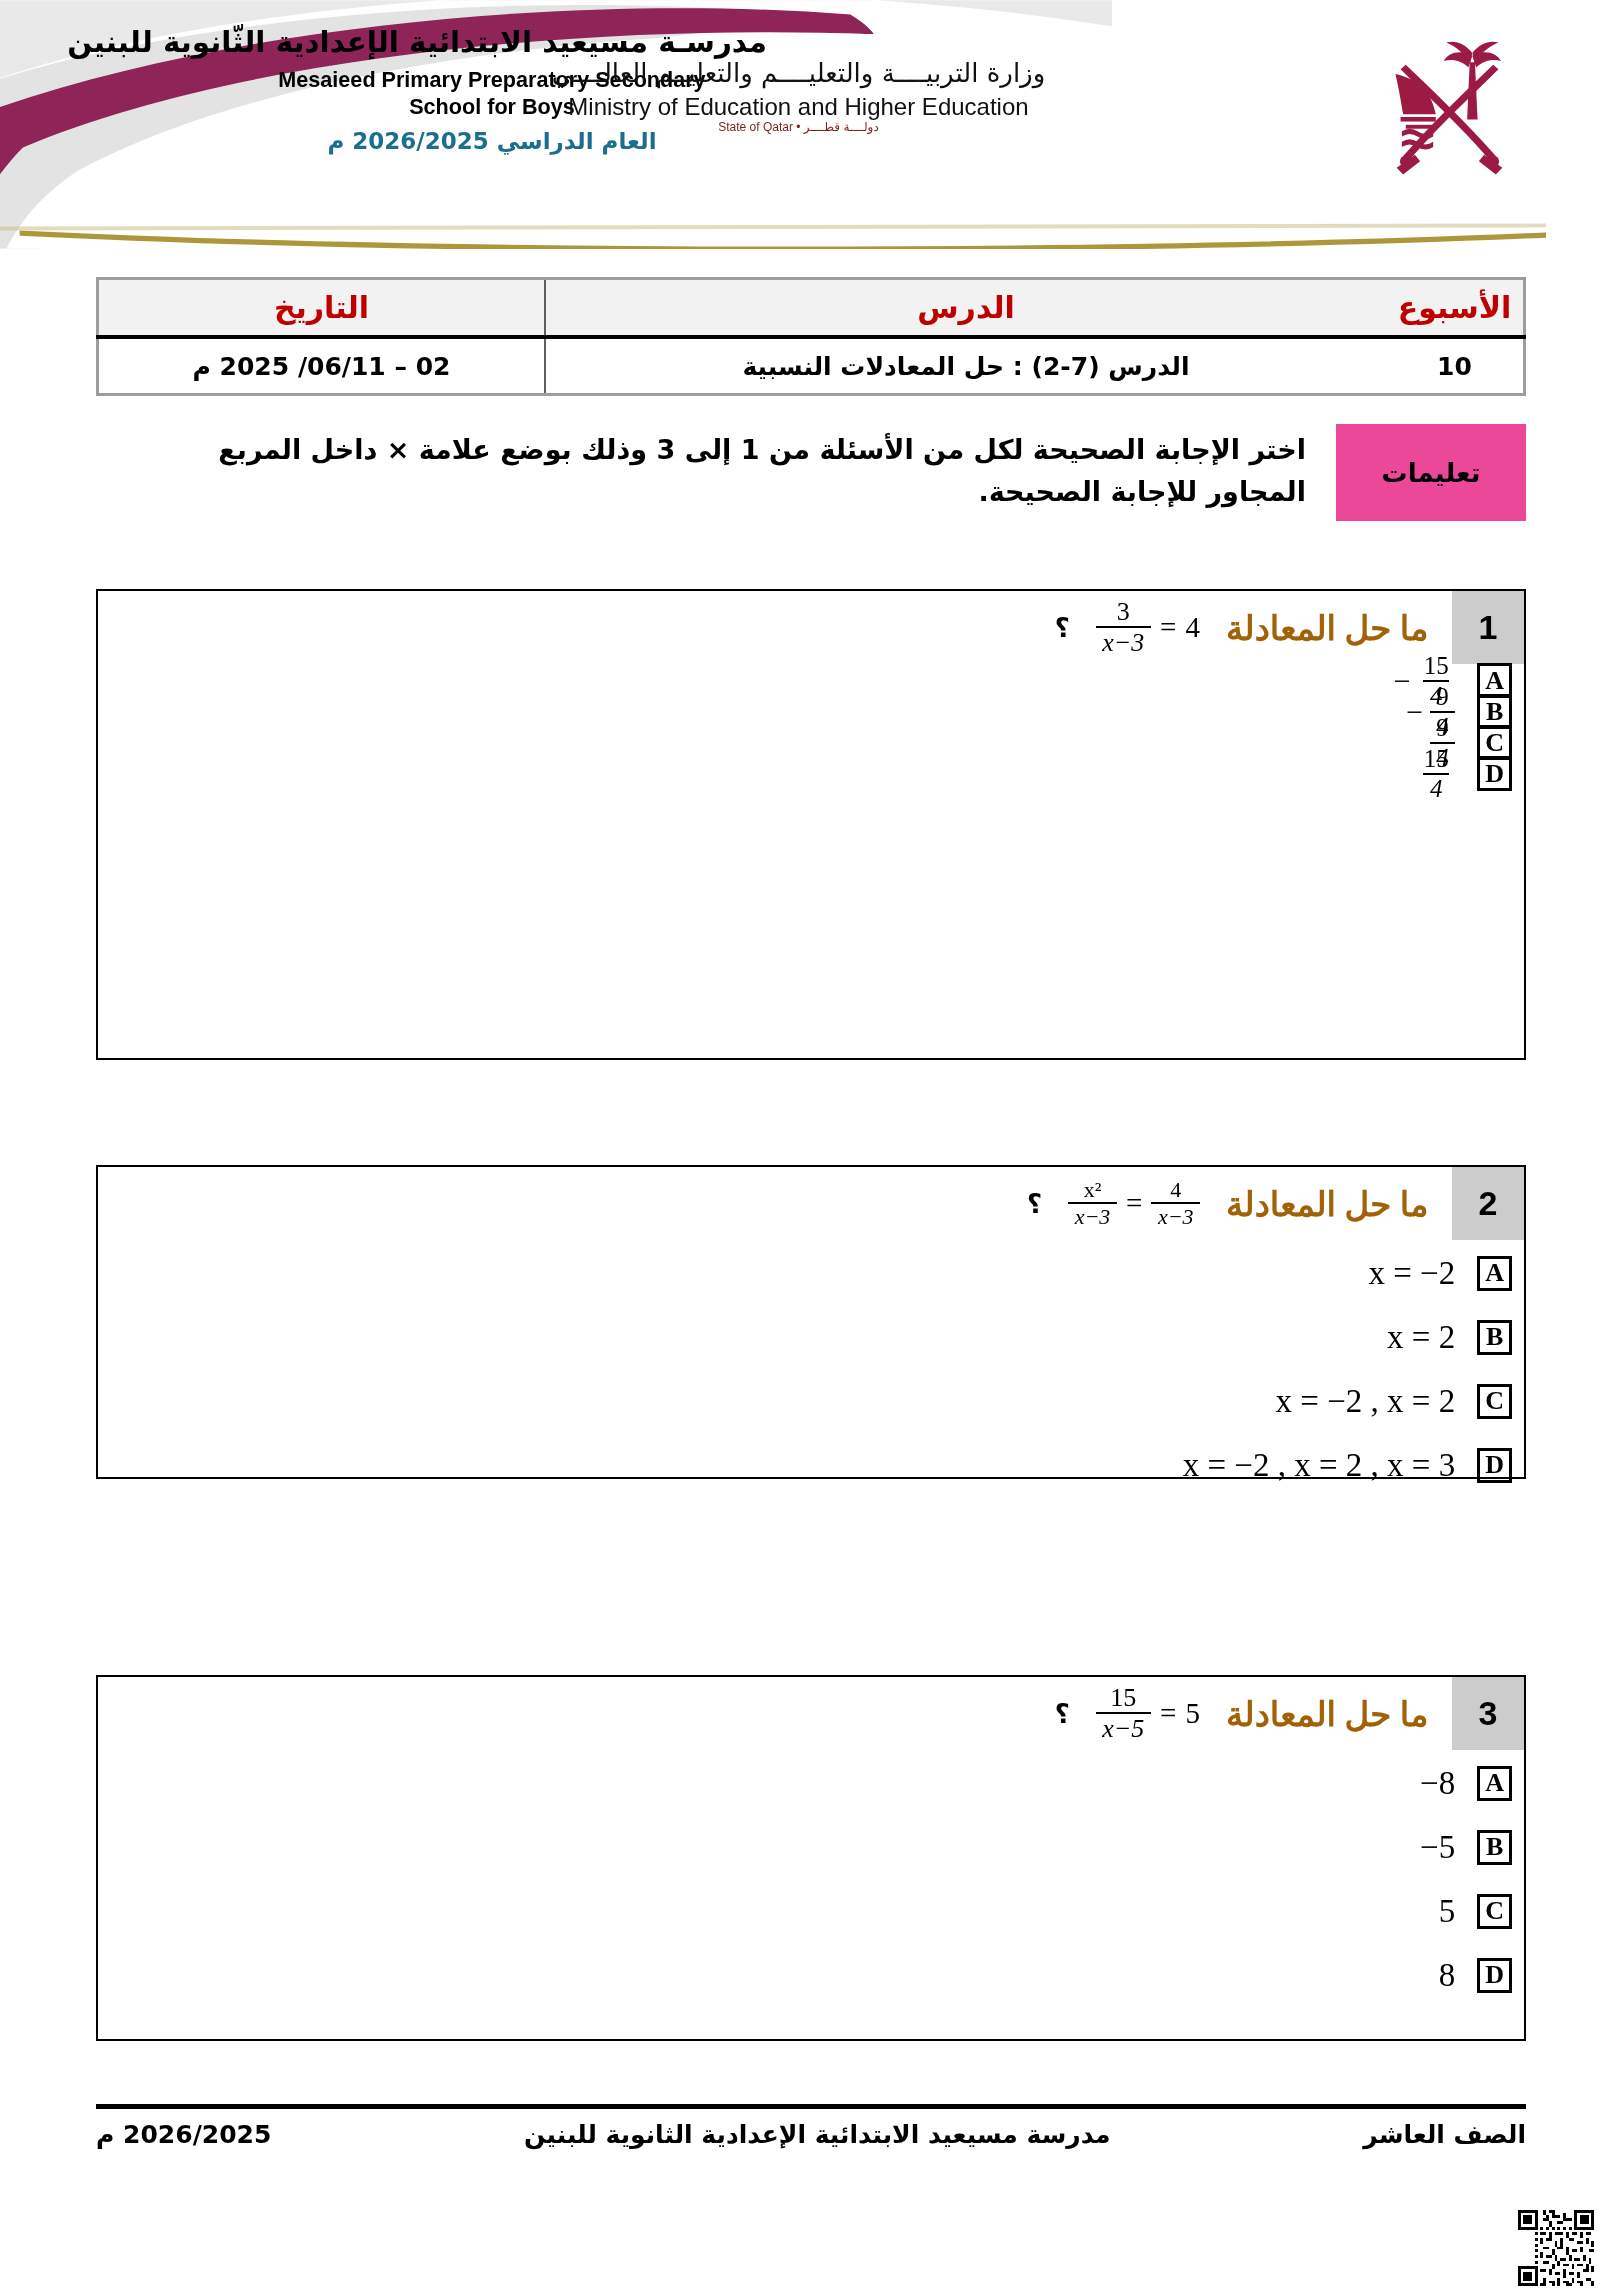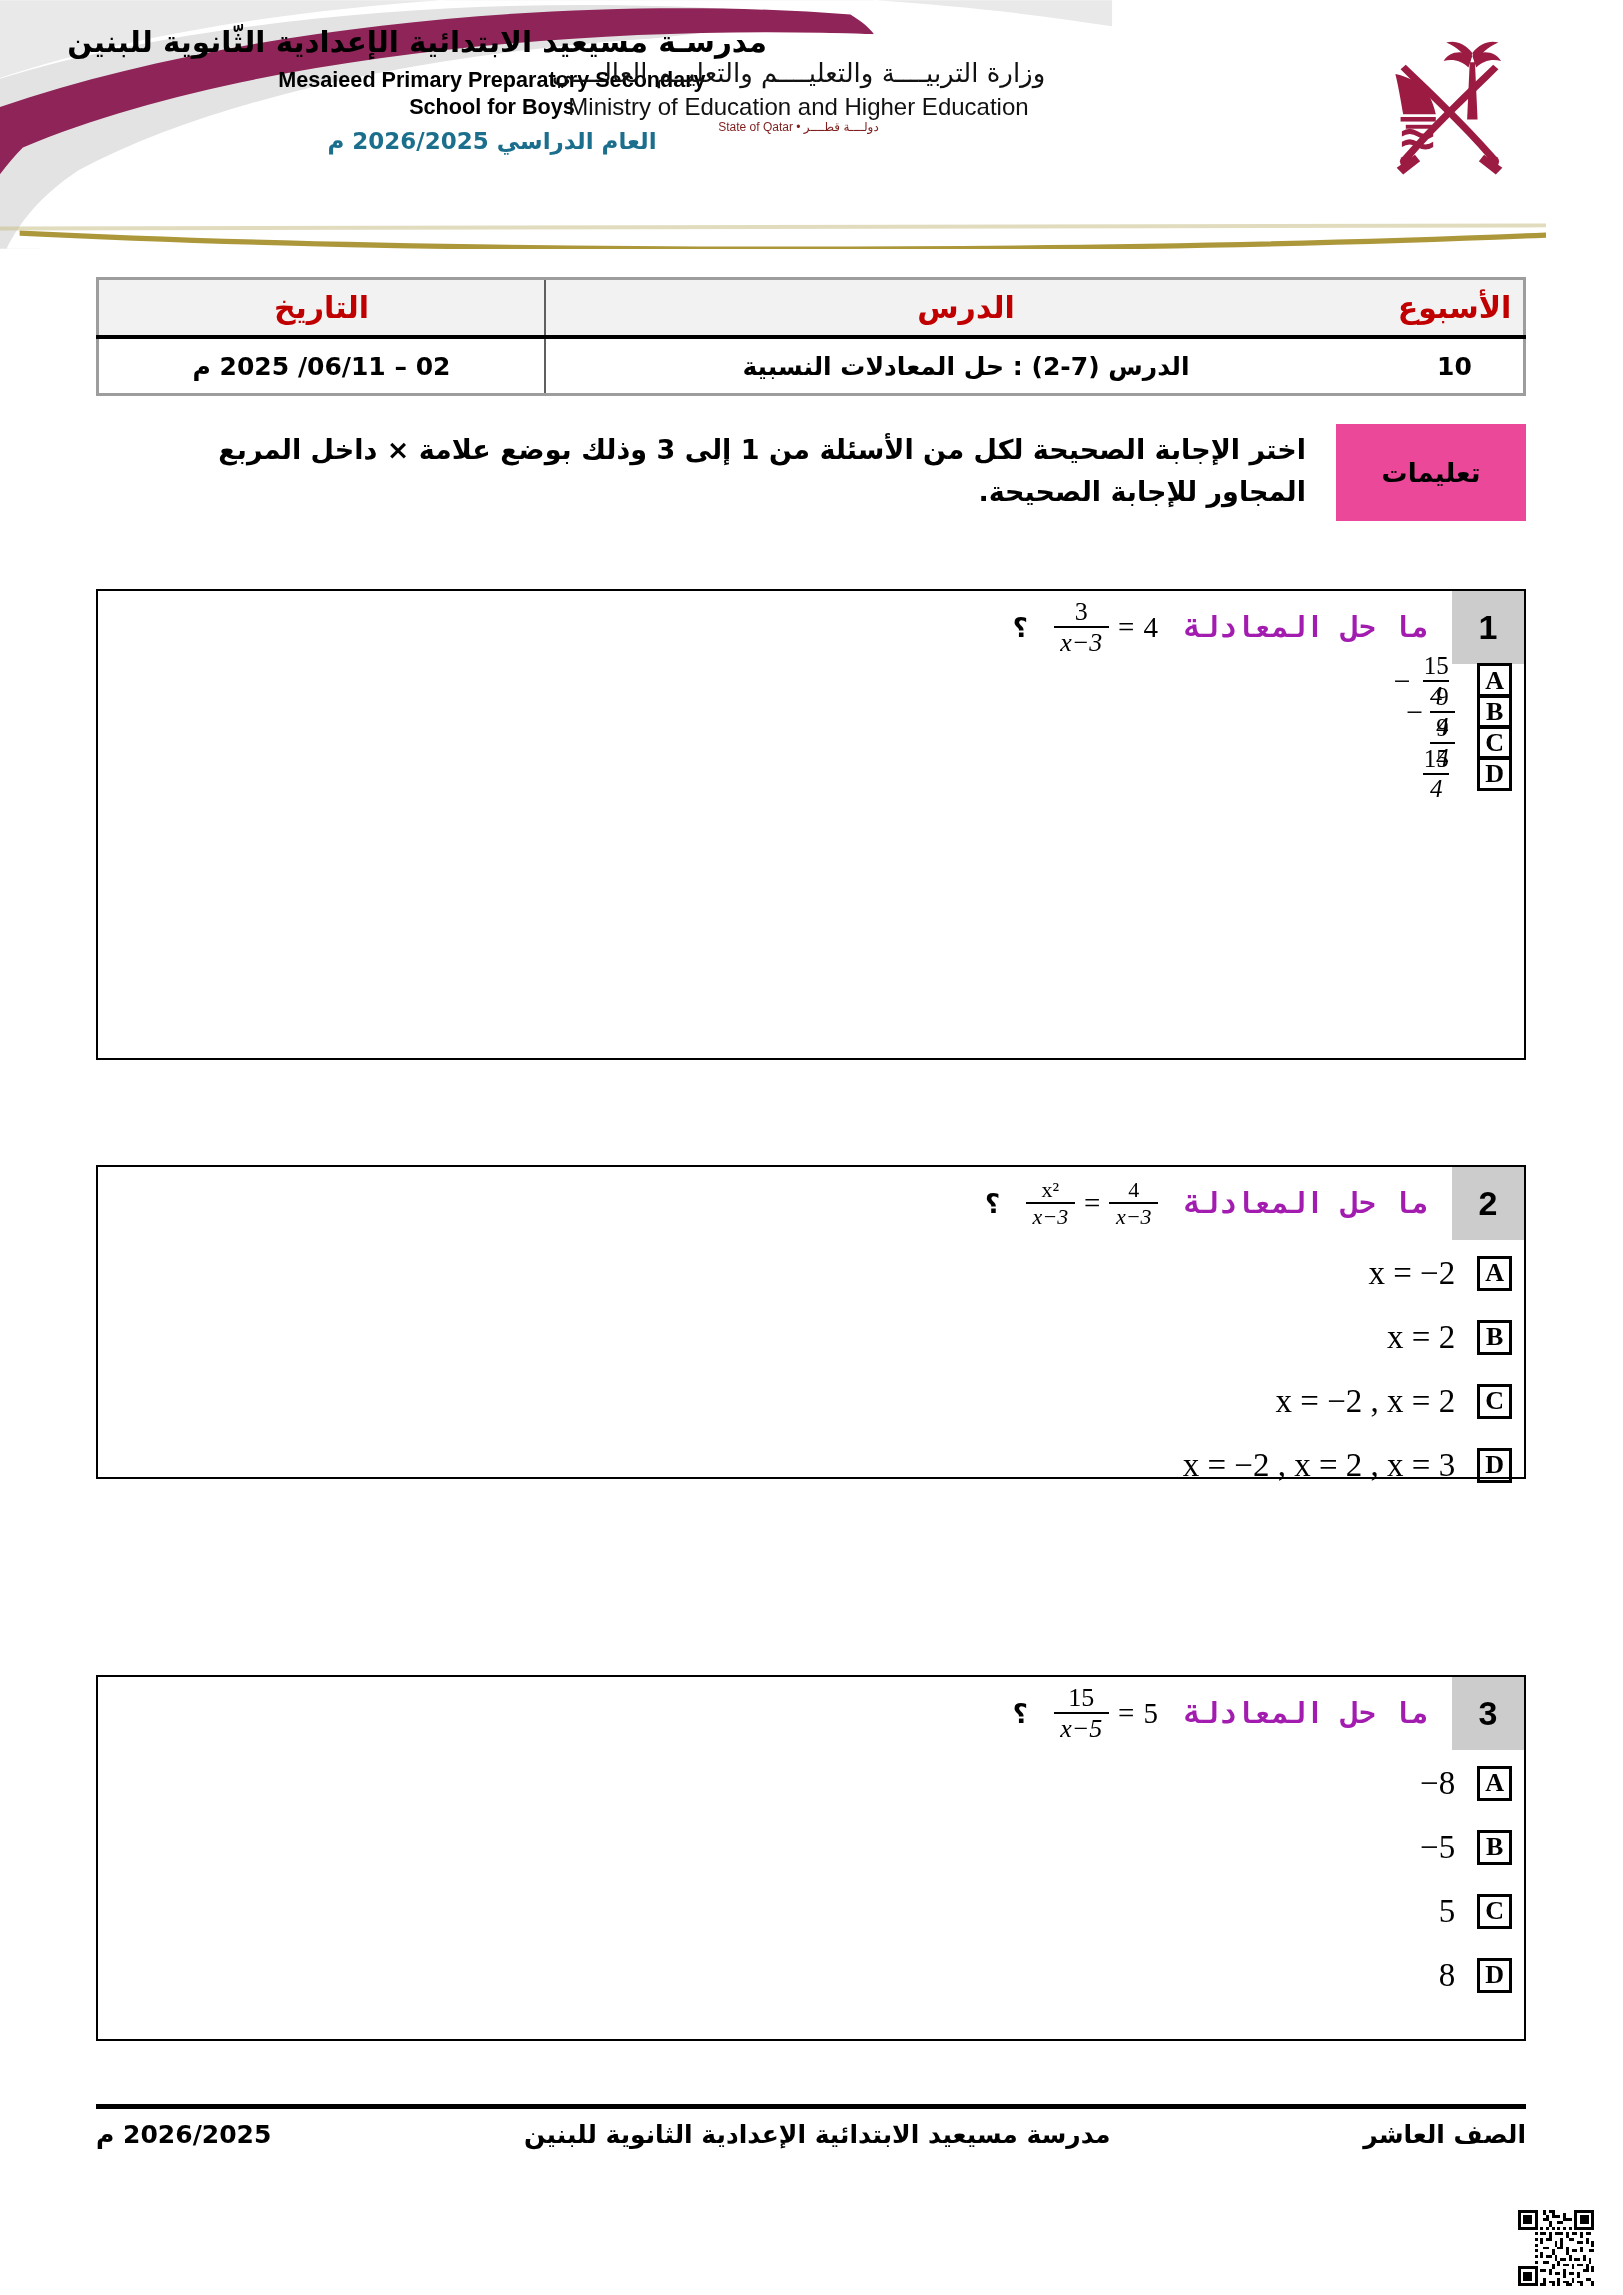--- a/index.html
+++ b/index.html
@@ -206,24 +206,24 @@
     flex: 1 1 auto;
     display: flex;
     flex-direction: row;
     align-items: center;
     justify-content: flex-start;
     height: 73px;
     padding-right: 23.6px;
     gap: 26px;
   }
   .q-stem-text {
-    font-family: Liberation Mono, monospace;
-    font-size: 29px;
-    font-weight: 700;
-    color: #a21caf;
+    font-family: Liberation Serif, serif;
+    font-size: 34px;
+    font-weight: 700;
+    color: #a16207;
     white-space: nowrap;
   }
 
   
   .math {
     direction: ltr;
     display: inline-flex;
     align-items: center;
     gap: 9.2px;
     font-family: "Liberation Serif", "DejaVu Serif", serif;

